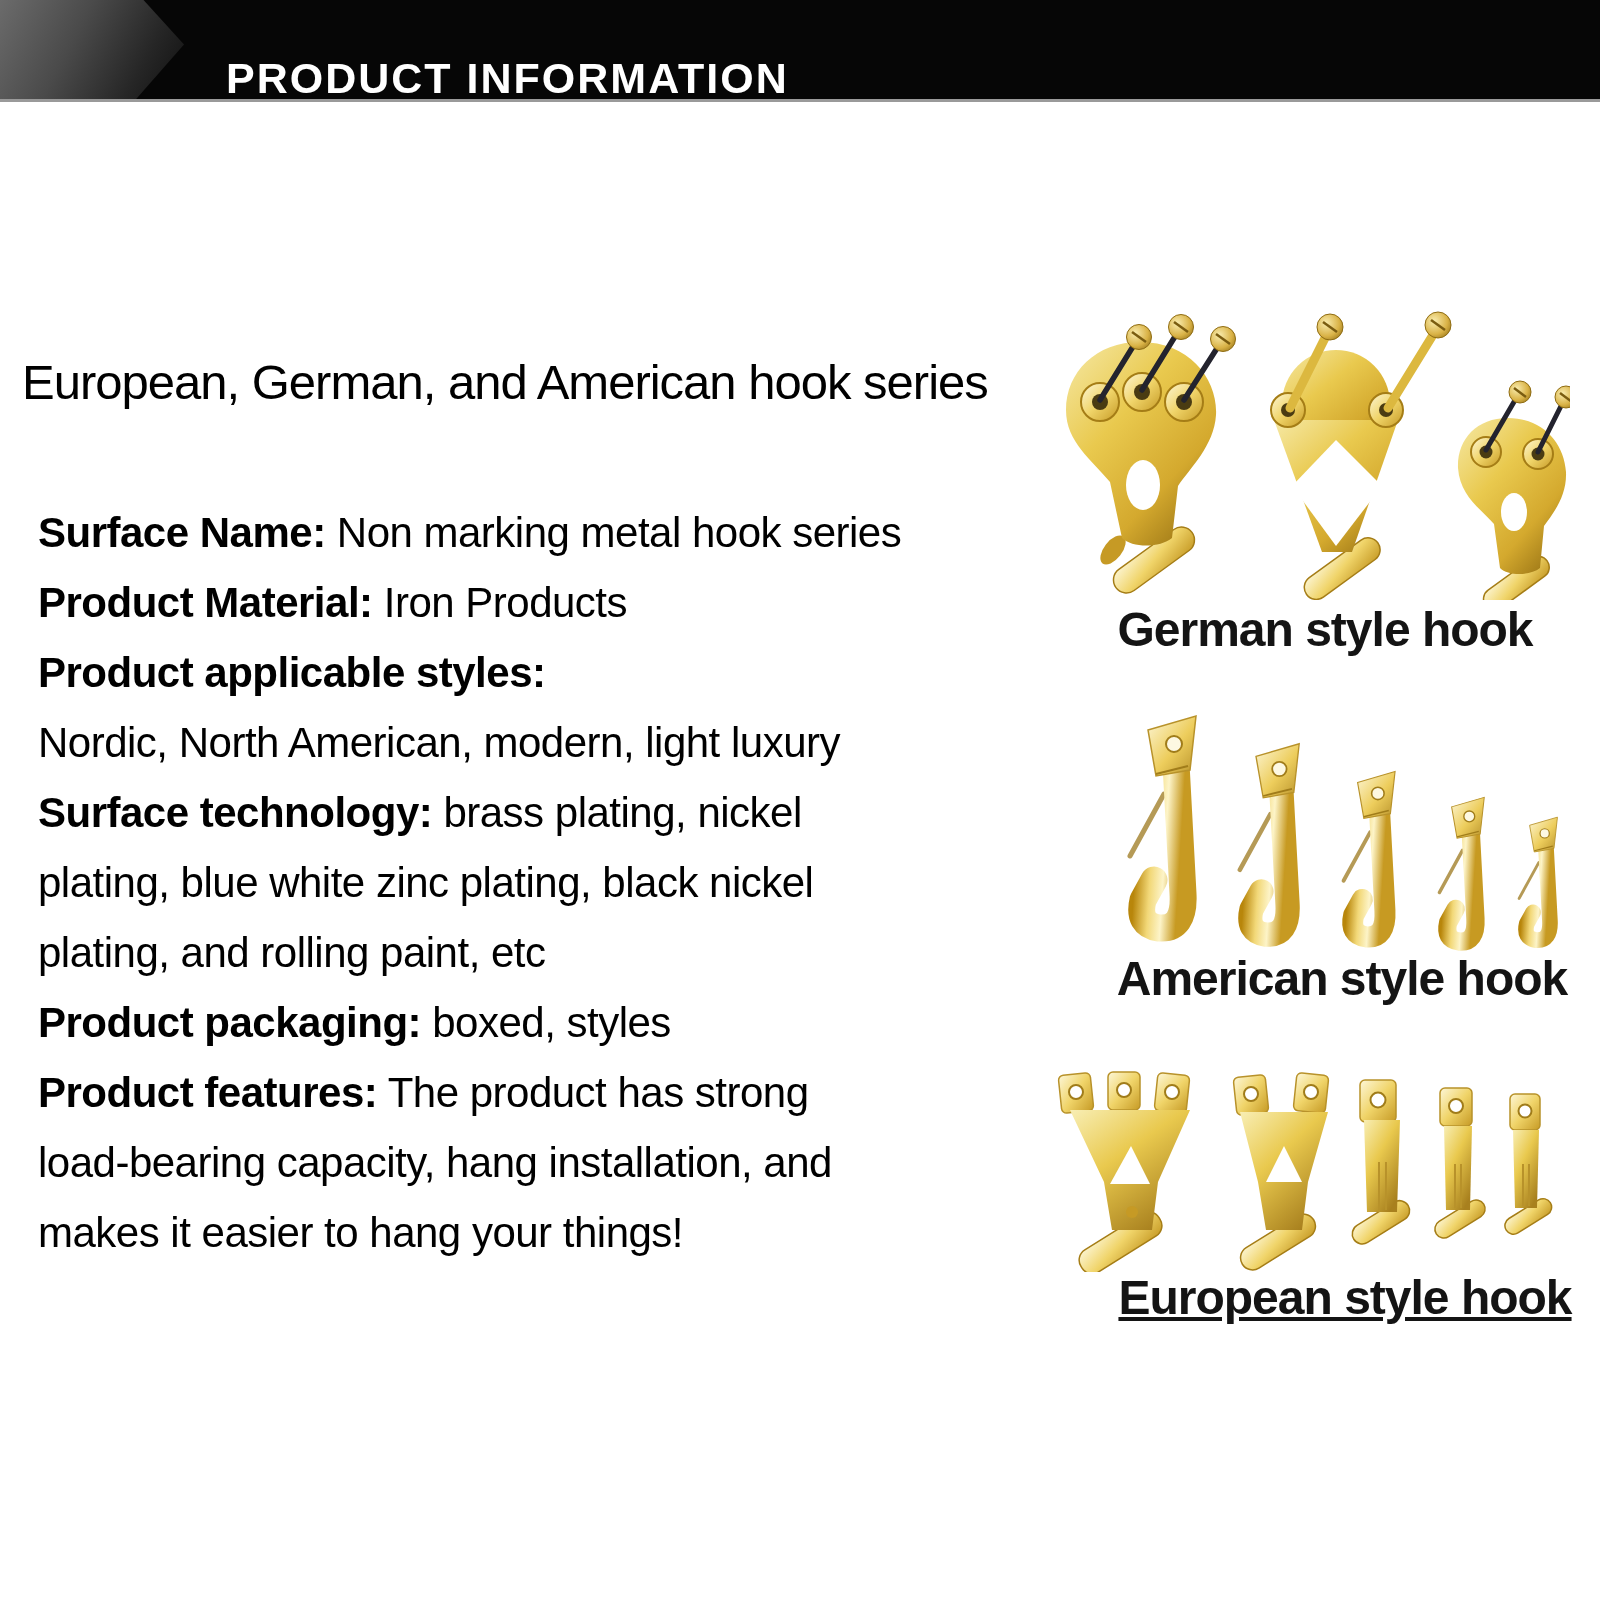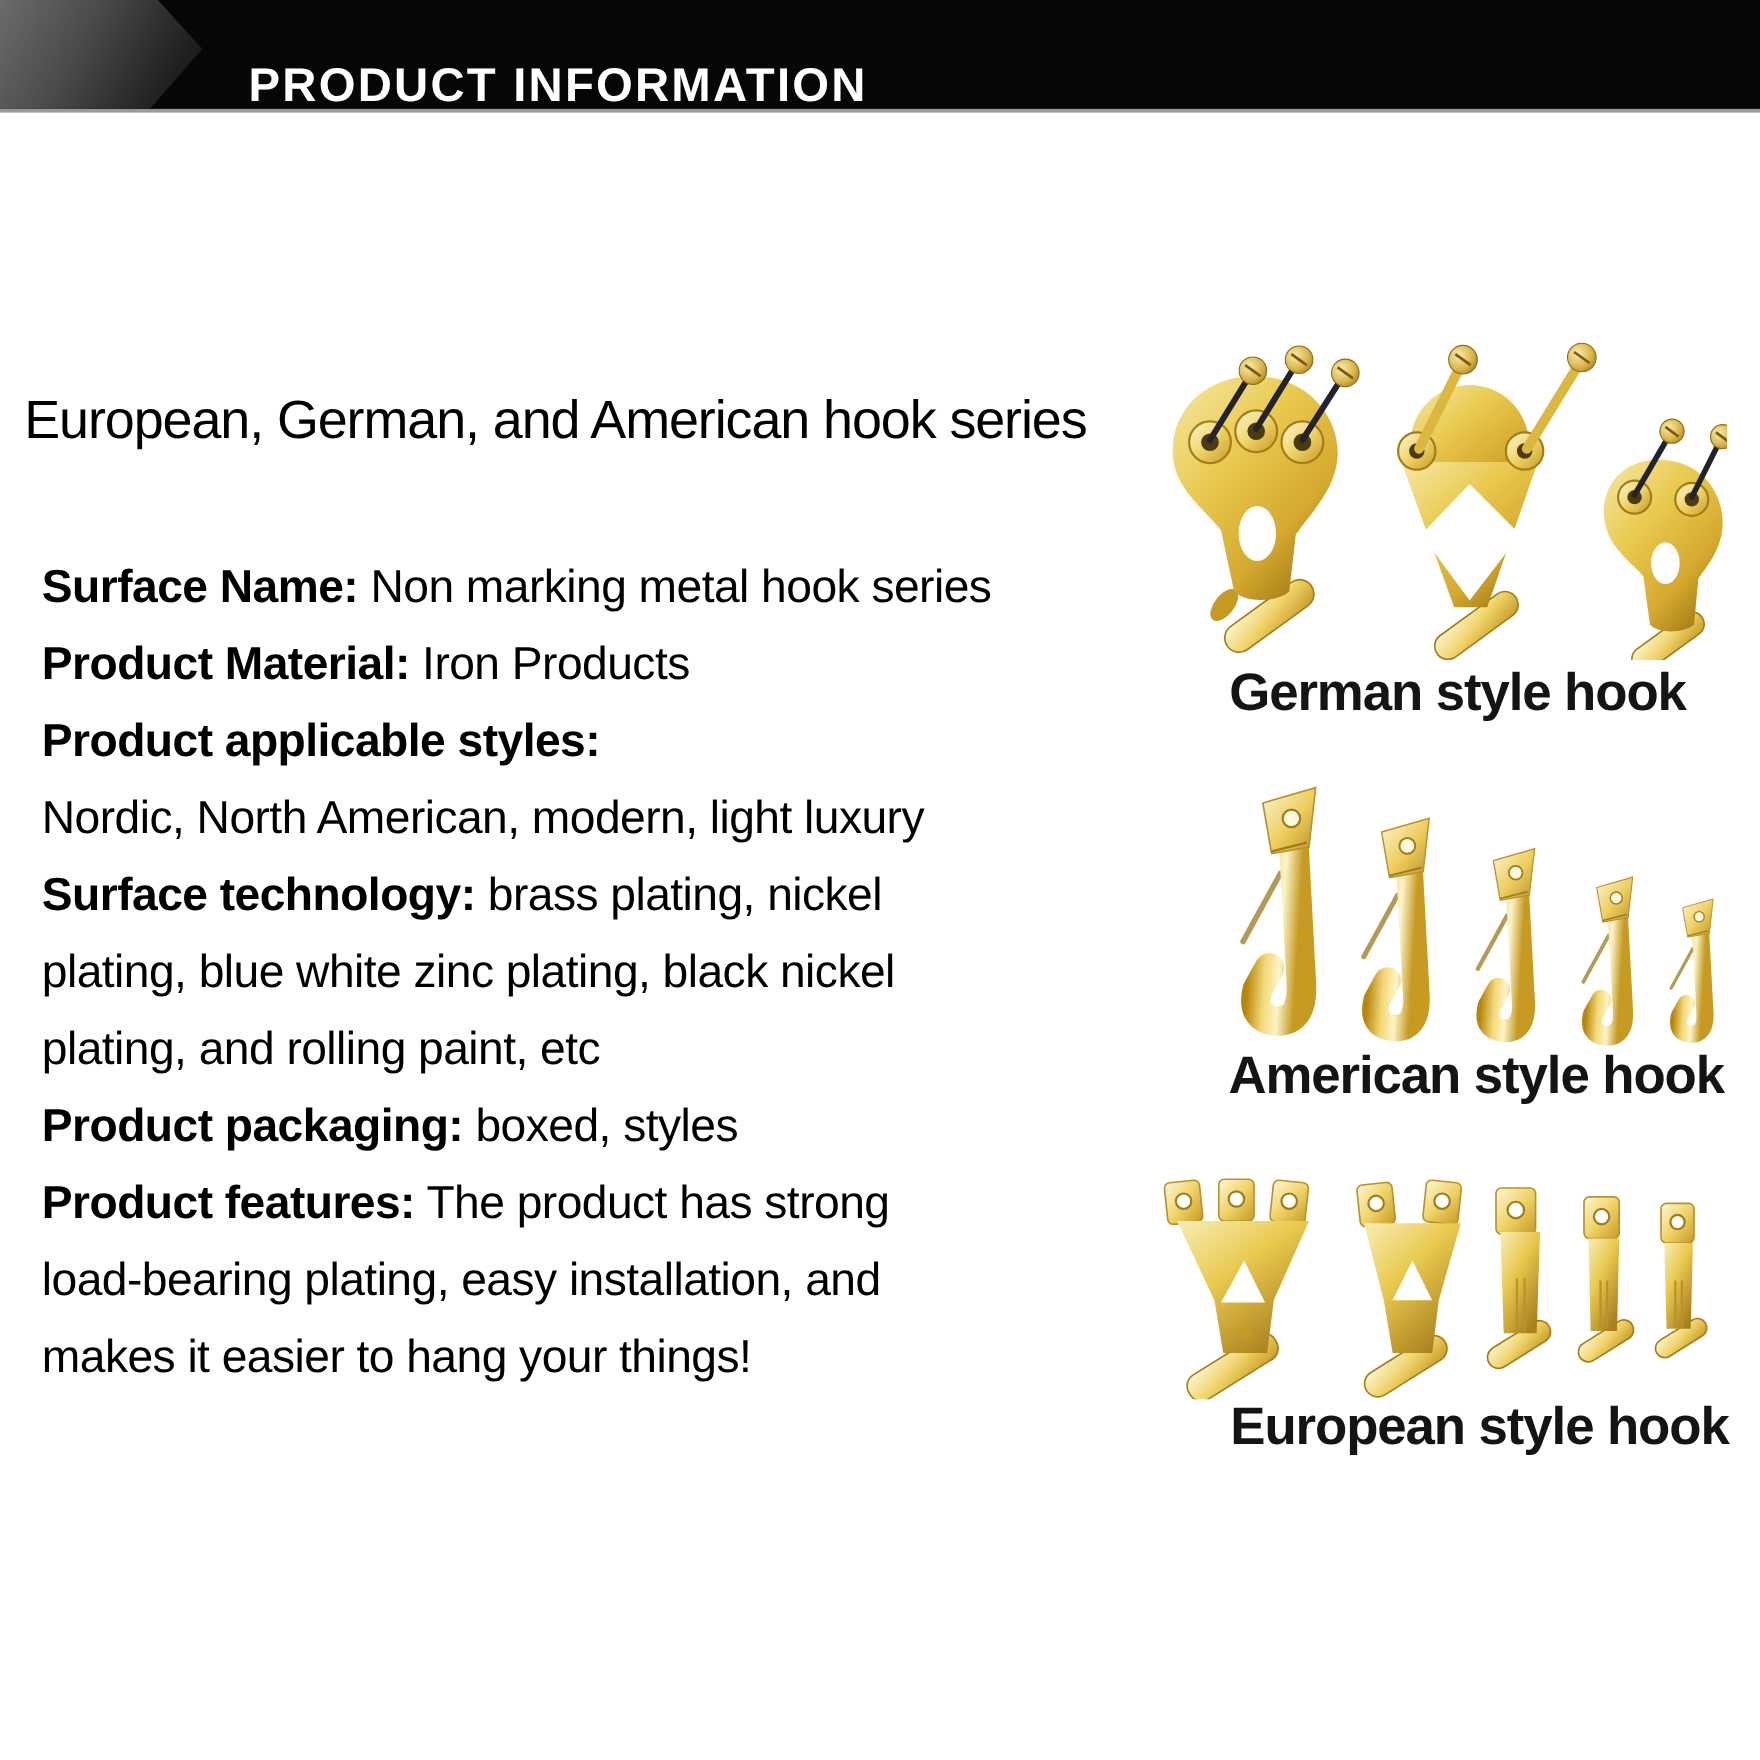--- a/index.html
+++ b/index.html
@@ -45,21 +45,21 @@
   .dlabel{font-weight:bold;}
 
   
   .fig-caption{
     width:500px; text-align:center;
     color:#141414; font-size:48px; font-weight:600;
     letter-spacing:-1px; white-space:nowrap;
   }
   .cap-german{left:1075px; top:602px;}
   .cap-american{left:1092px; top:951px;}
-  .cap-european{left:1095px; top:1270px;}
+  .cap-european{left:1095px; top:1270px;text-decoration:underline;}
 
   svg{display:block;}
 </style>
 </head>
 <body>
 
 <header class="abs banner">
   <div class="abs banner-arrow"></div>
   <h1 class="abs banner-title">PRODUCT INFORMATION</h1>
 </header>
@@ -79,21 +79,21 @@
     <div class="dline"><span class="dlabel">Surface technology:</span><span> brass plating, nickel</span></div>
 
     <div class="dline"><span class="dlabel"></span><span>plating, blue white zinc plating, black nickel</span></div>
 
     <div class="dline"><span class="dlabel"></span><span>plating, and rolling paint, etc</span></div>
 
     <div class="dline"><span class="dlabel">Product packaging:</span><span> boxed, styles</span></div>
 
     <div class="dline"><span class="dlabel">Product features:</span><span> The product has strong</span></div>
 
-    <div class="dline"><span class="dlabel"></span><span>load-bearing plating, easy installation, and</span></div>
+    <div class="dline"><span class="dlabel"></span><span>load-bearing capacity, hang installation, and</span></div>
 
     <div class="dline"><span class="dlabel"></span><span>makes it easier to hang your things!</span></div>
   </div>
 
 <svg class="abs" style="left:1040px; top:300px;" width="530" height="300" viewBox="0 0 530 300">
   <defs>
     <linearGradient id="aGold" x1="0" y1="0" x2="0.8" y2="1">
       <stop offset="0" stop-color="#f6e9a6"></stop>
         <stop offset="0.4" stop-color="#e9c94e"></stop>
       <stop offset="0.75" stop-color="#d4a92e"></stop>

